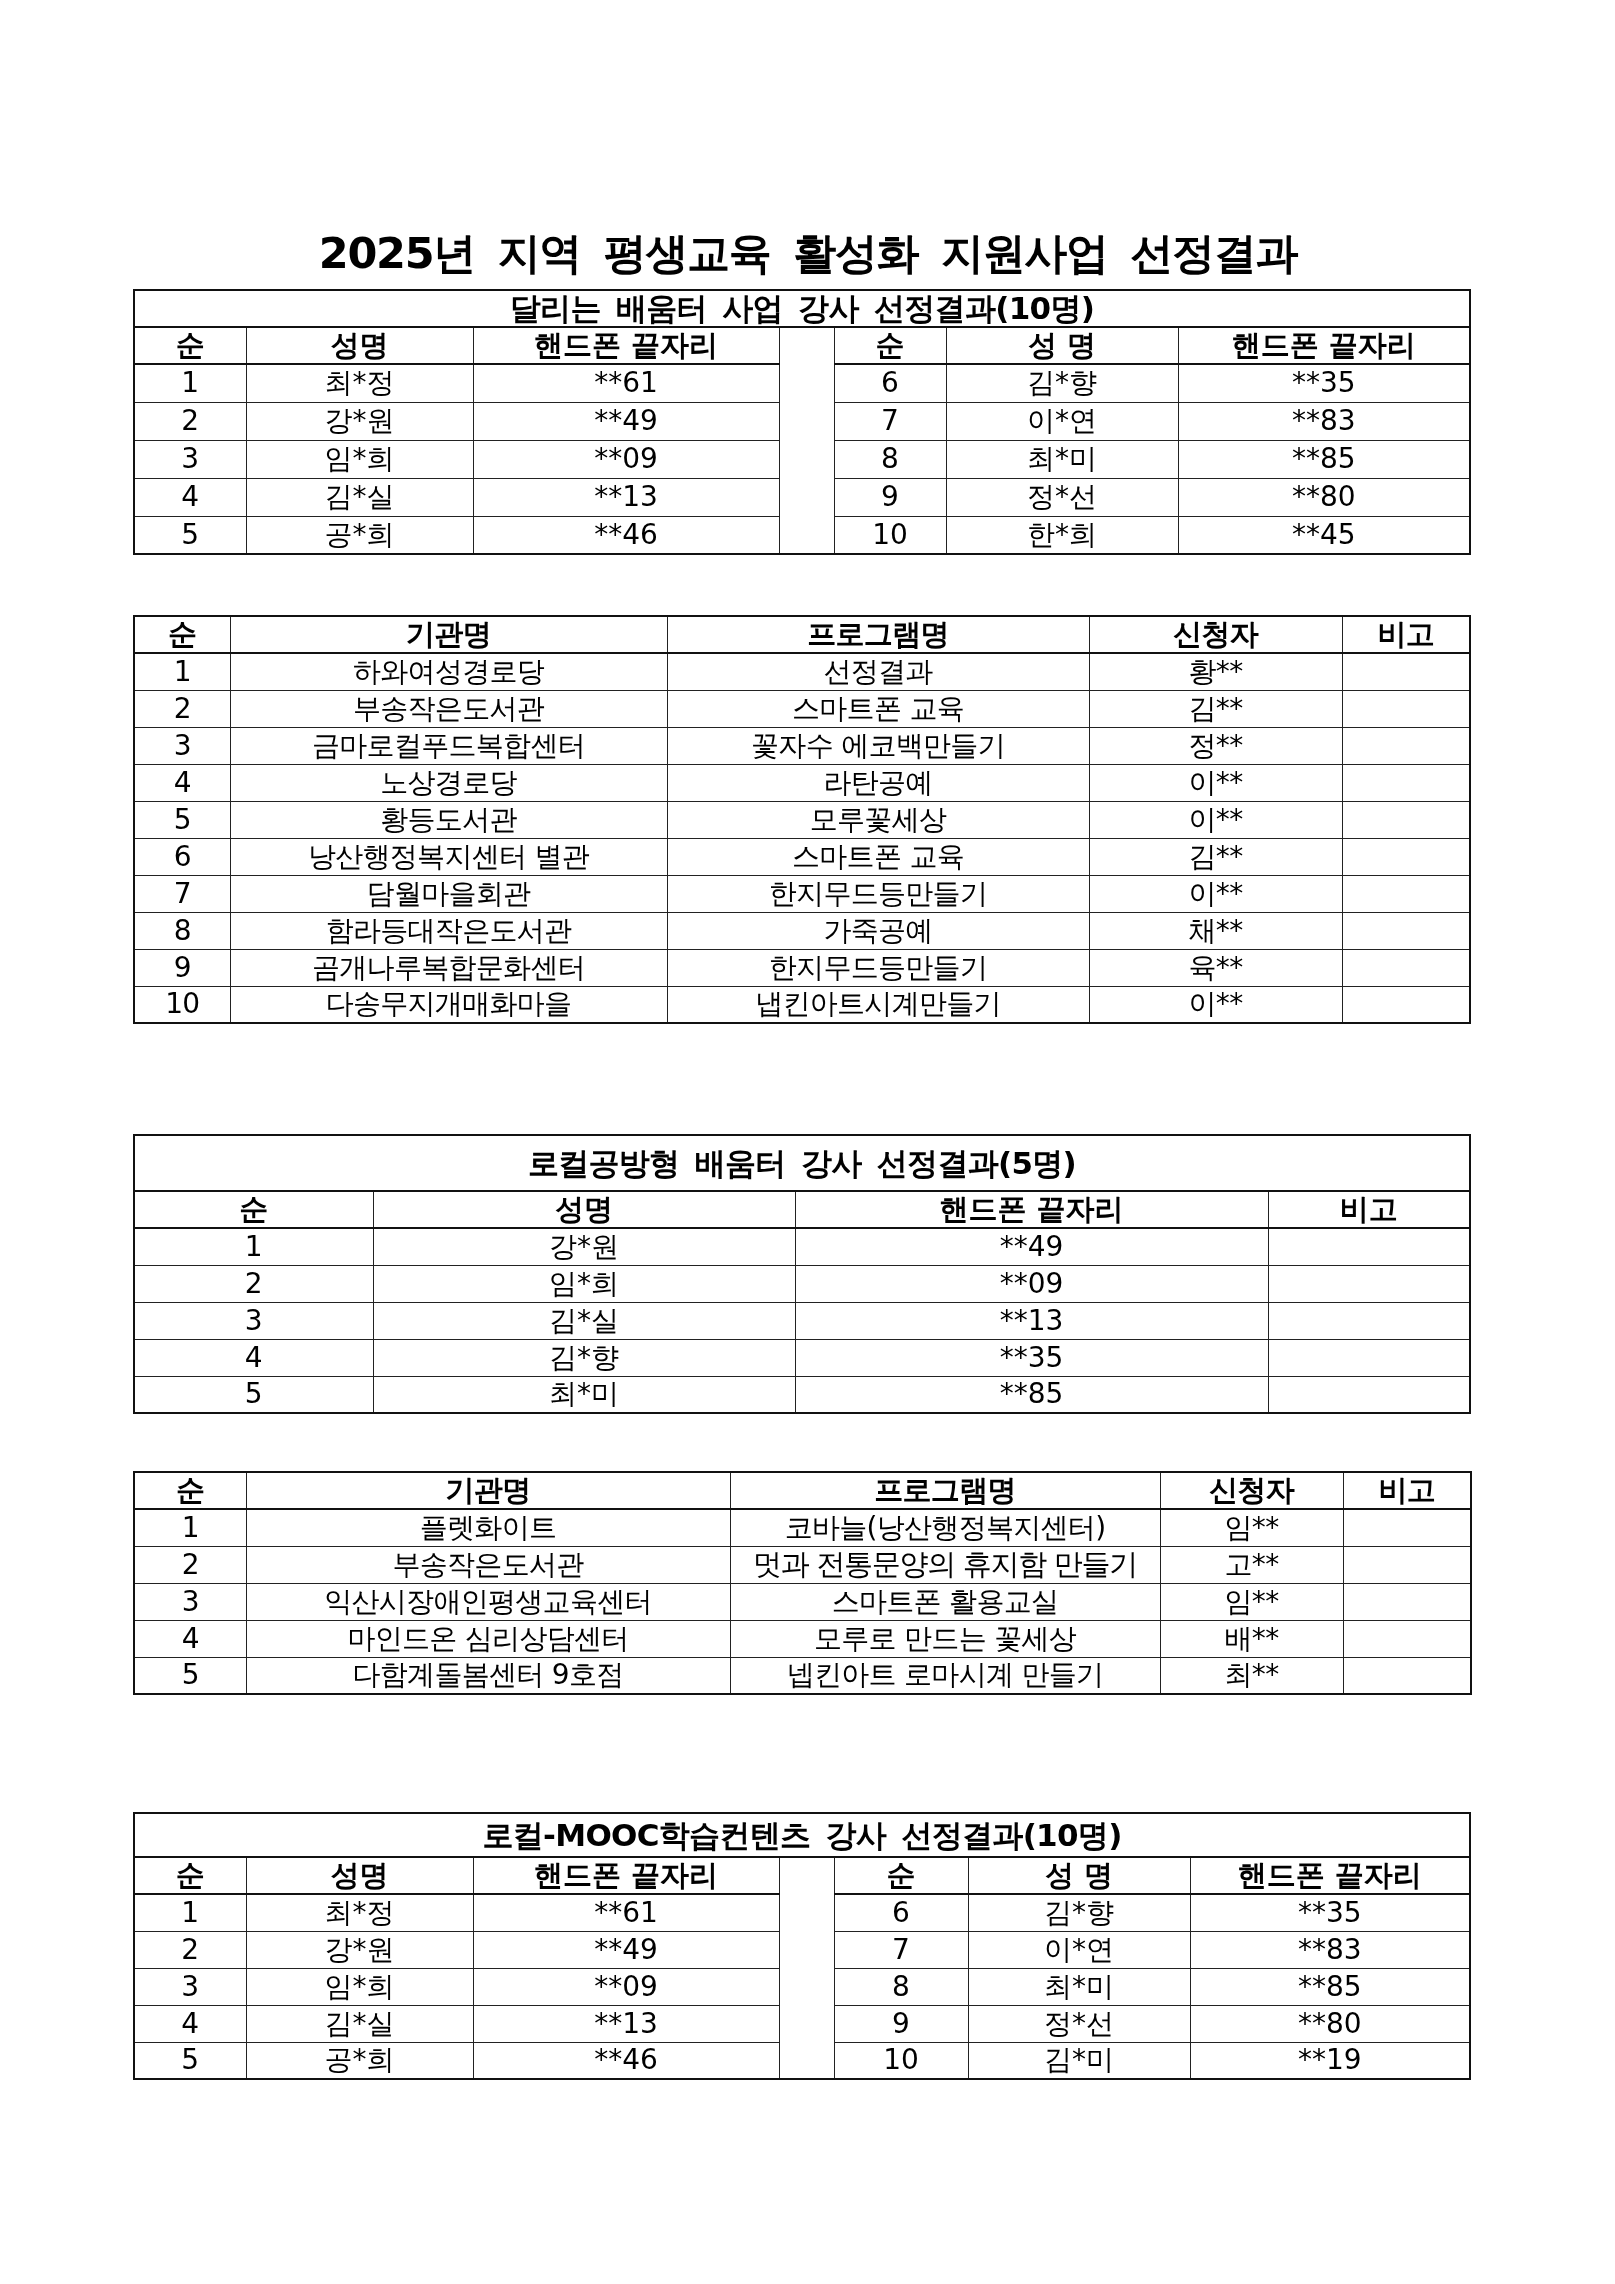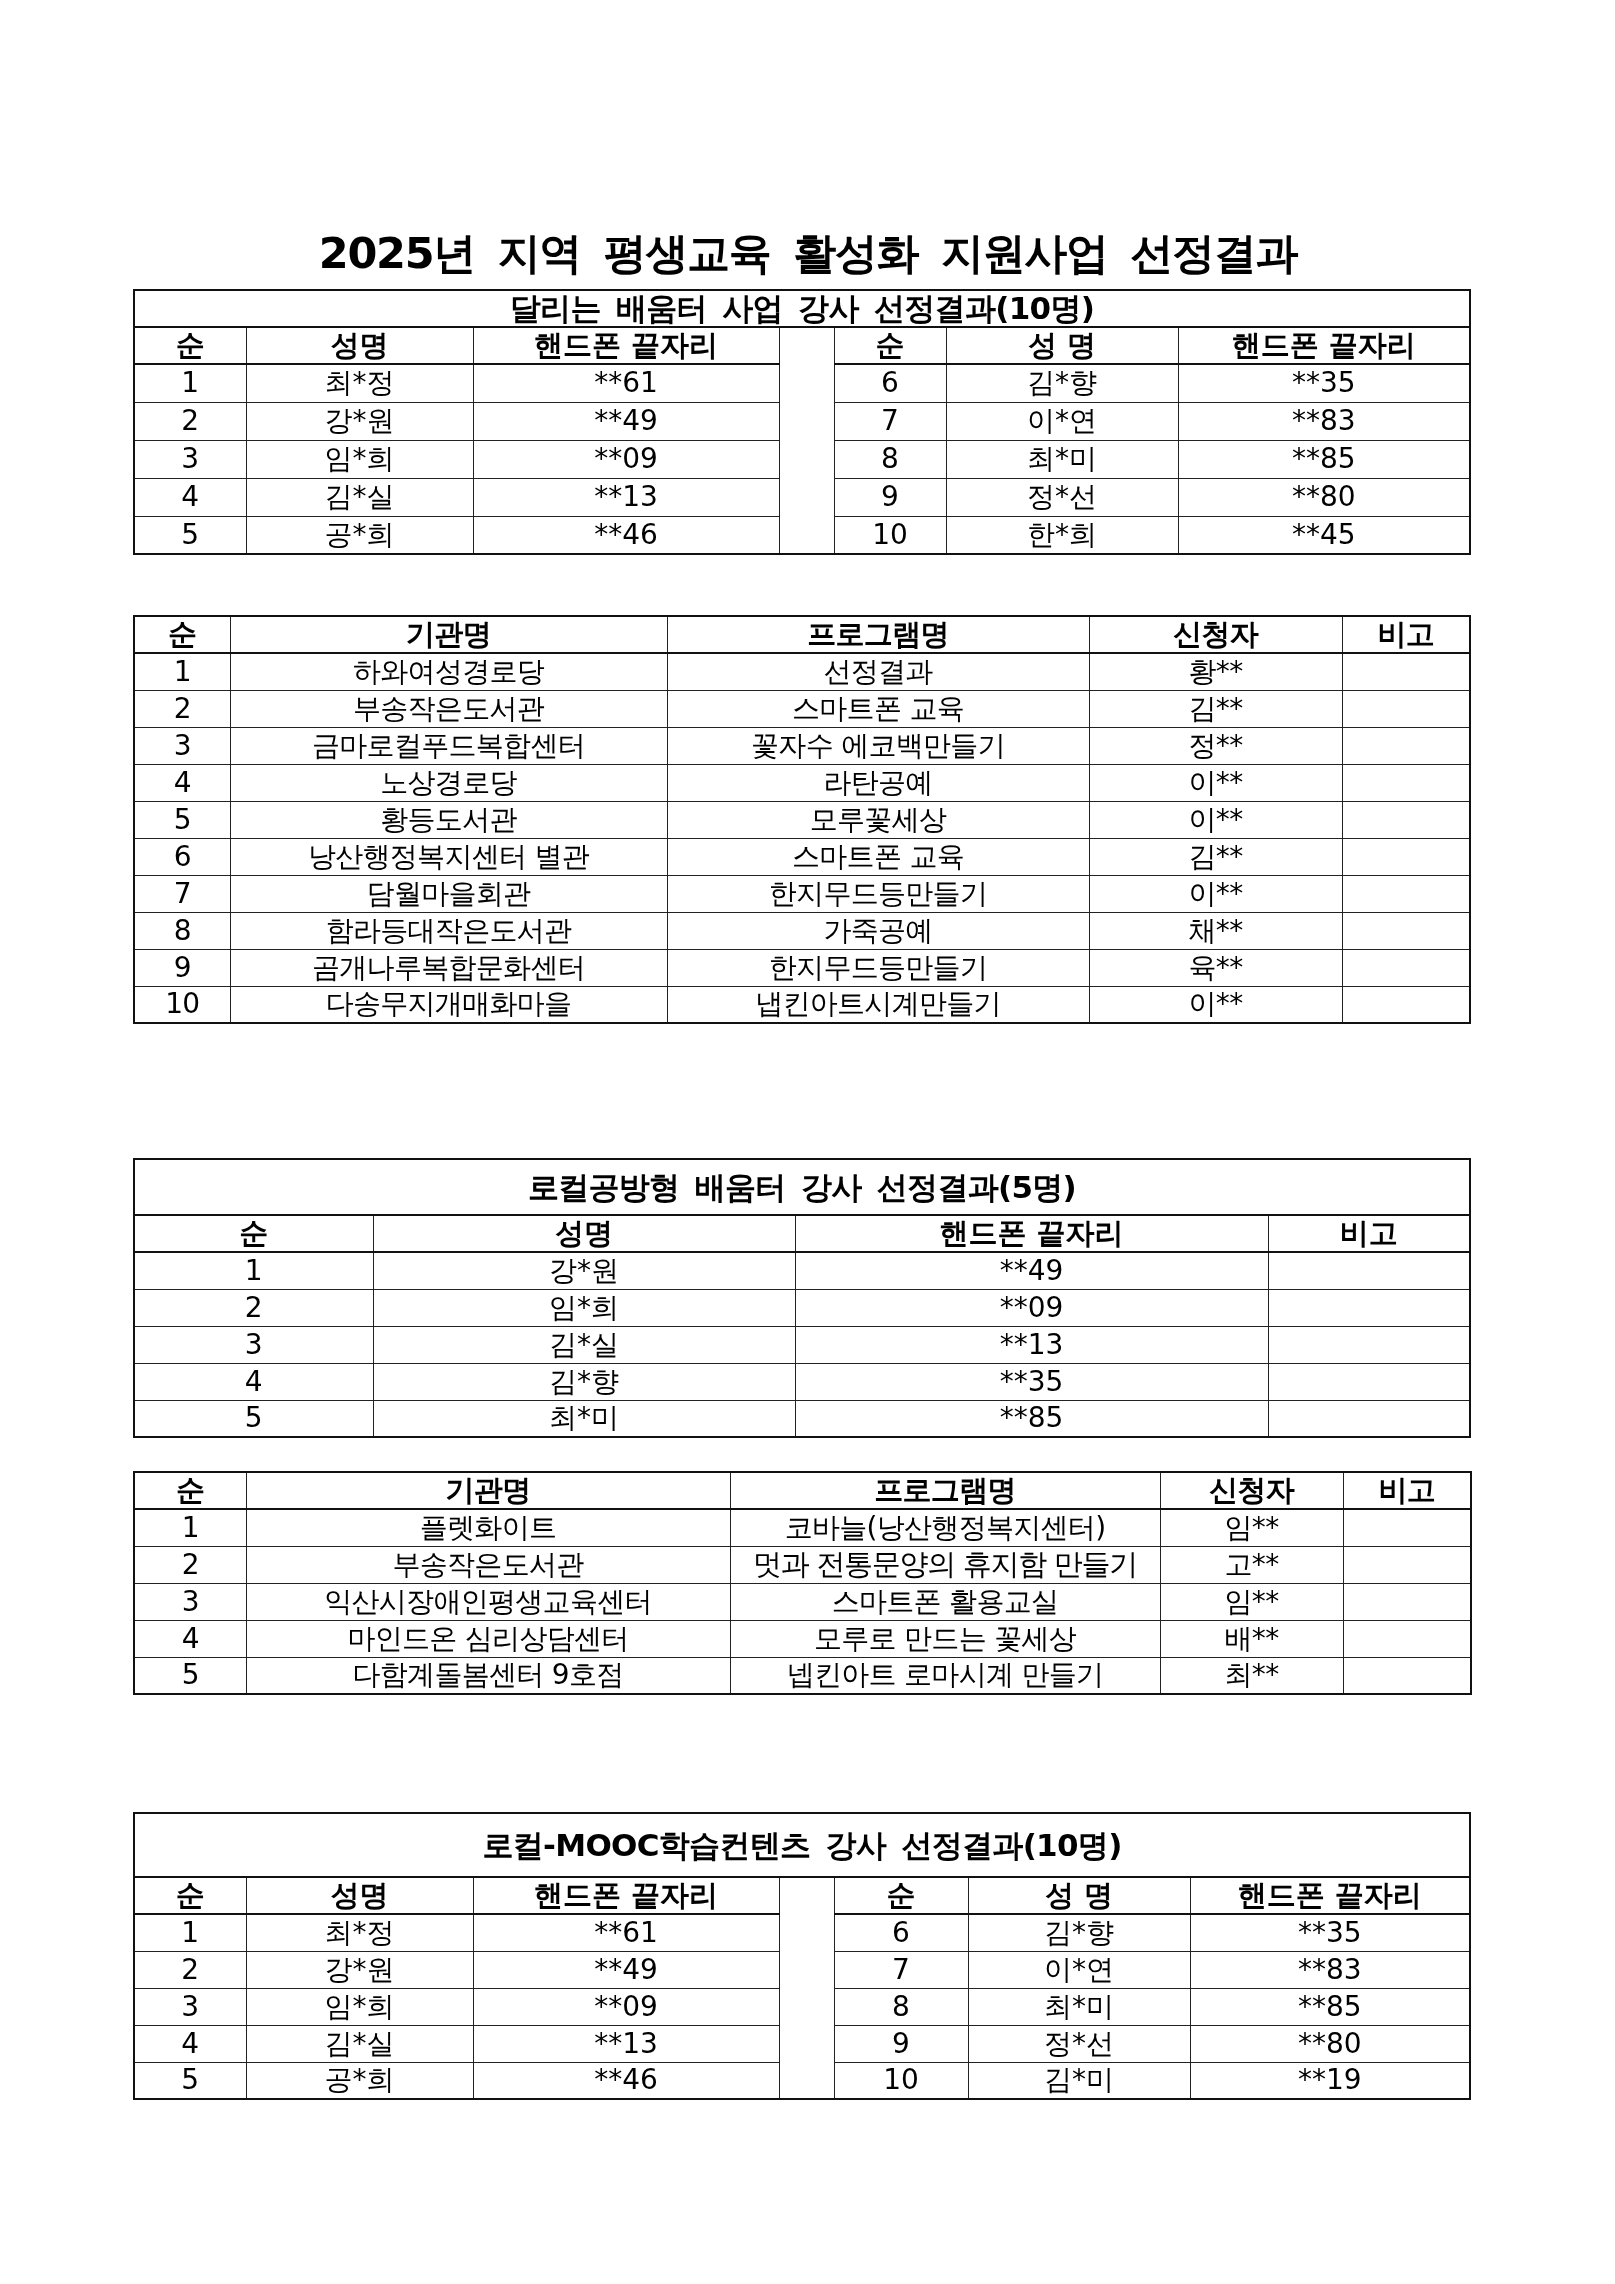--- a/index.html
+++ b/index.html
@@ -166,21 +166,21 @@
   <tr style="height:37px">
     <td>10</td>
     <td>다송무지개매화마을</td>
     <td>냅킨아트시계만들기</td>
     <td>이**</td>
     <td></td>
   </tr>
 </tbody>
   </table>
 
-<table class="sheet" style="top:1134px;margin-top:24px;">
+<table class="sheet" style="top:1134px;">
   <colgroup>
     <col style="width:239px">
       <col style="width:422px">
       <col style="width:473px">
       <col style="width:202px">
   </colgroup>
   <tbody>
       <tr class="cap" style="height:56px">
         <td colspan="4">로컬공방형 배움터 강사 선정결과(5명)</td>
       </tr>
@@ -281,21 +281,21 @@
   <colgroup>
     <col style="width:112px">
       <col style="width:227px">
       <col style="width:306px">
       <col style="width:55px">
     <col style="width:134px">
       <col style="width:222px">
       <col style="width:280px">
   </colgroup>
   <tbody>
-      <tr class="cap" style="height:64px">
+      <tr class="cap" style="height:44px">
         <td colspan="7">로컬-MOOC학습컨텐츠 강사 선정결과(10명)</td>
       </tr>
   <tr class="hdr" style="height:37px">
     <th>순</th>
     <th>성명</th>
     <th>핸드폰 끝자리</th>
     <td class="gap" rowspan="6"></td>
     <th>순</th>
     <th>성 명</th>
     <th>핸드폰 끝자리</th>

